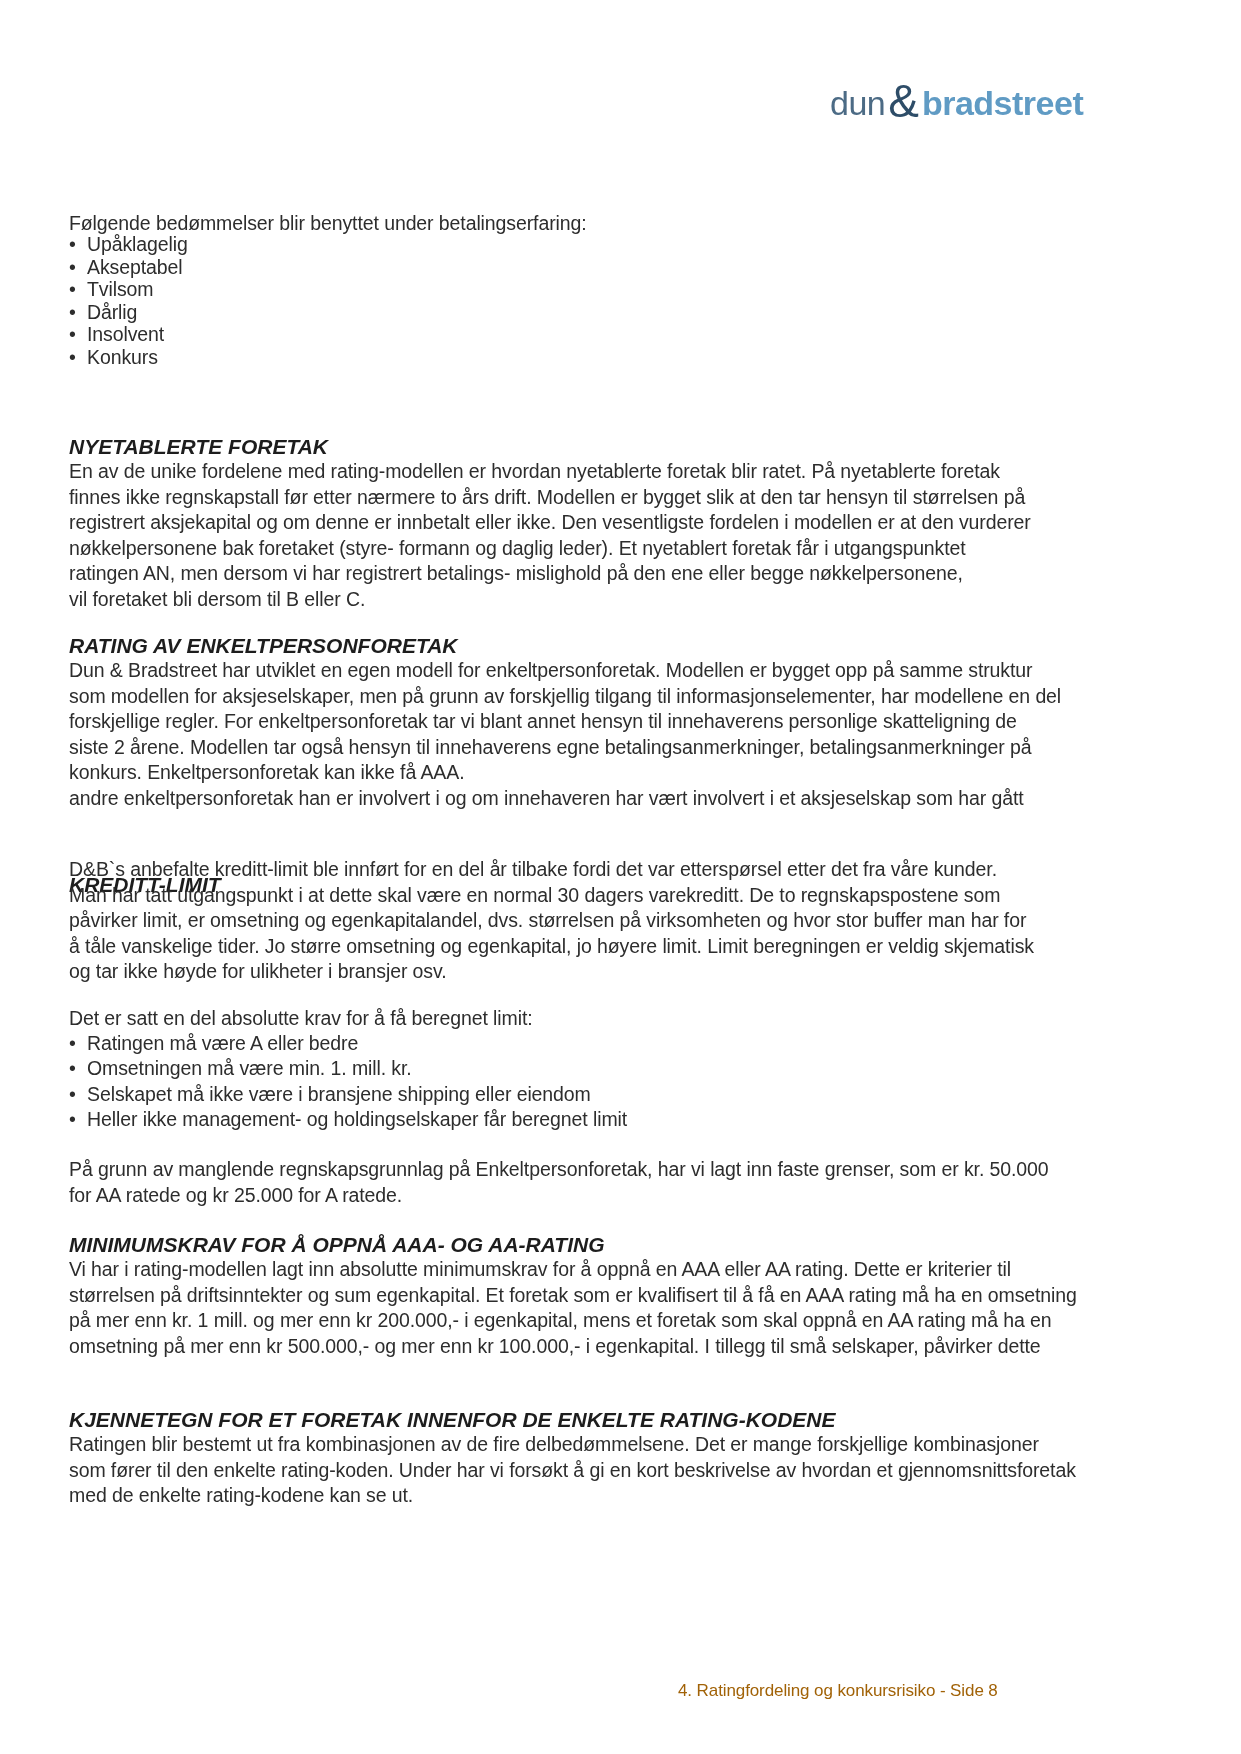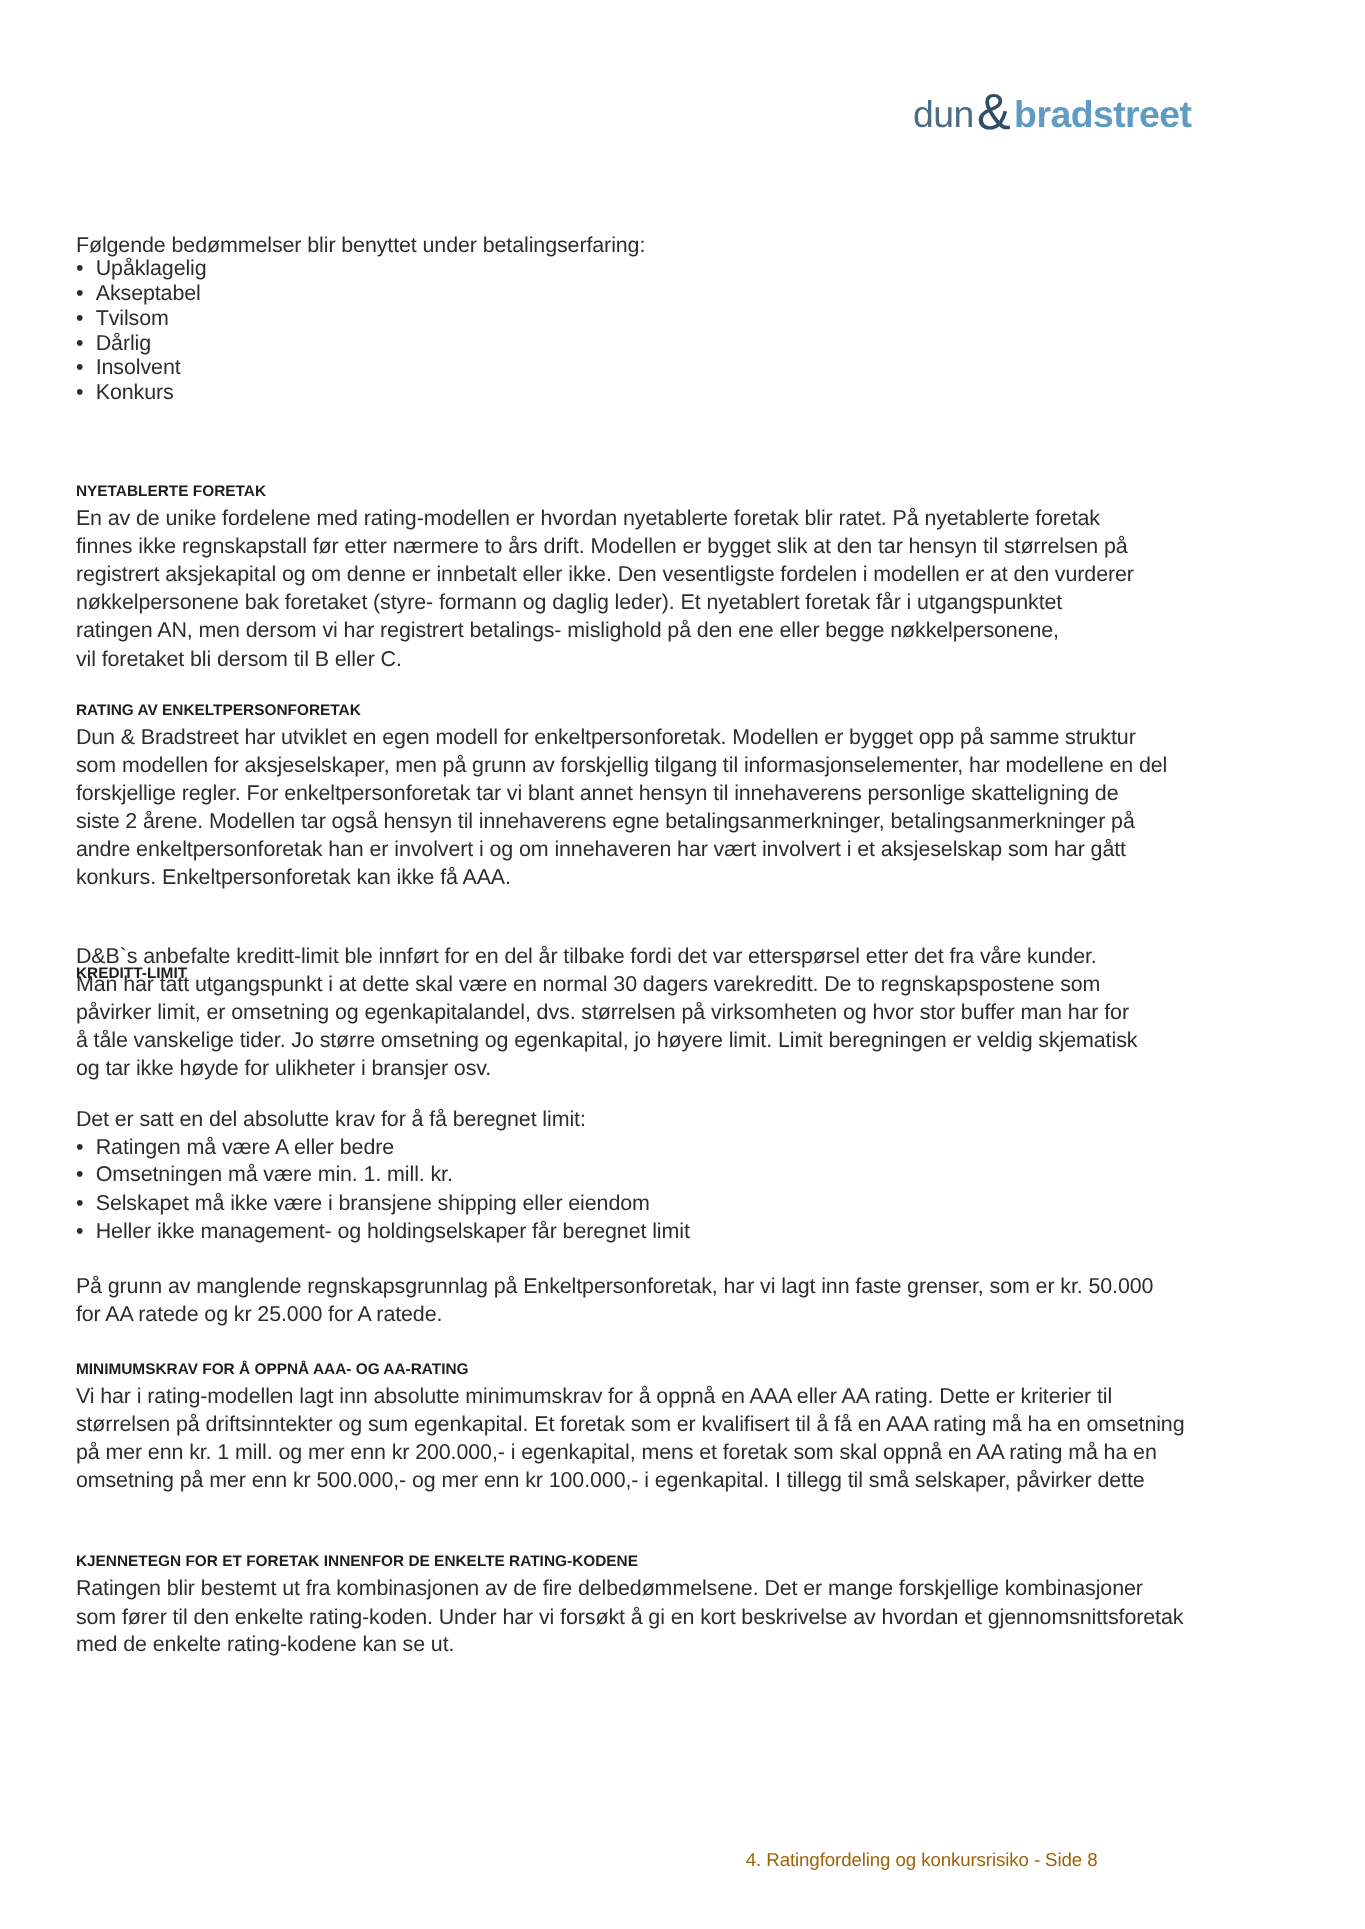--- a/index.html
+++ b/index.html
@@ -13,21 +13,21 @@
   }
   .abs{position:absolute;}
   
   .logo{display:flex;align-items:baseline;white-space:nowrap;}
   .logo .dun{font-size:34px;letter-spacing:-0.5px;color:#4c6b85;font-weight:400;}
   .logo .amp{font-size:46px;color:#2e4d68;font-weight:400;margin:0 3px;position:relative;top:2px;}
   .logo .brad{font-size:34px;letter-spacing:-0.5px;color:#609bc4;font-weight:700;}
   
   .para{font-size:19.5px;line-height:25.5px;letter-spacing:-0.1px;white-space:nowrap;}
   .para div{height:25.5px;}
-  .h2{font-size:14px;line-height:25px;font-weight:bold;color:#1d1d1d;letter-spacing:0px;white-space:nowrap;}
+  .h2{font-size:21px;line-height:25px;font-weight:bold;color:#1d1d1d;letter-spacing:0px;white-space:nowrap;font-style:italic;}
   .bullets{font-size:19.5px;letter-spacing:-0.1px;}
   .bullets .b-line{display:flex;align-items:baseline;}
   .bullets.tight .b-line{height:22.5px;line-height:22.5px;}
   .bullets.loose .b-line{height:25.4px;line-height:25.4px;}
   .dot{width:18px;flex:0 0 18px;color:#2d2d2d;}
   .footer{font-size:17px;color:#a16207;letter-spacing:-0.1px;white-space:nowrap;}
 </style>
 </head>
 <body>
 
@@ -79,22 +79,22 @@
     <div>ratingen AN, men dersom vi har registrert betalings- mislighold på den ene eller begge nøkkelpersonene,</div>
     <div>vil foretaket bli dersom til B eller C.</div>
   </div>
 
   <div class="abs h2" style="left:69px;top:633px;">RATING AV ENKELTPERSONFORETAK</div>
   <div class="abs para" style="left:69px;top:658px;">
     <div>Dun &amp; Bradstreet har utviklet en egen modell for enkeltpersonforetak. Modellen er bygget opp på samme struktur</div>
     <div>som modellen for aksjeselskaper, men på grunn av forskjellig tilgang til informasjonselementer, har modellene en del</div>
     <div>forskjellige regler. For enkeltpersonforetak tar vi blant annet hensyn til innehaverens personlige skatteligning de</div>
     <div>siste 2 årene. Modellen tar også hensyn til innehaverens egne betalingsanmerkninger, betalingsanmerkninger på</div>
+    <div>konkurs. Enkeltpersonforetak kan ikke få AAA.</div>
     <div>andre enkeltpersonforetak han er involvert i og om innehaveren har vært involvert i et aksjeselskap som har gått</div>
-    <div>konkurs. Enkeltpersonforetak kan ikke få AAA.</div>
   </div>
 
   <div class="abs h2" style="left:69px;top:872px;">KREDITT-LIMIT</div>
   <div class="abs para" style="left:69px;top:857px;">
     <div>D&amp;B`s anbefalte kreditt-limit ble innført for en del år tilbake fordi det var etterspørsel etter det fra våre kunder.</div>
     <div>Man har tatt utgangspunkt i at dette skal være en normal 30 dagers varekreditt. De to regnskapspostene som</div>
     <div>påvirker limit, er omsetning og egenkapitalandel, dvs. størrelsen på virksomheten og hvor stor buffer man har for</div>
     <div>å tåle vanskelige tider. Jo større omsetning og egenkapital, jo høyere limit. Limit beregningen er veldig skjematisk</div>
     <div>og tar ikke høyde for ulikheter i bransjer osv.</div>
   </div>

